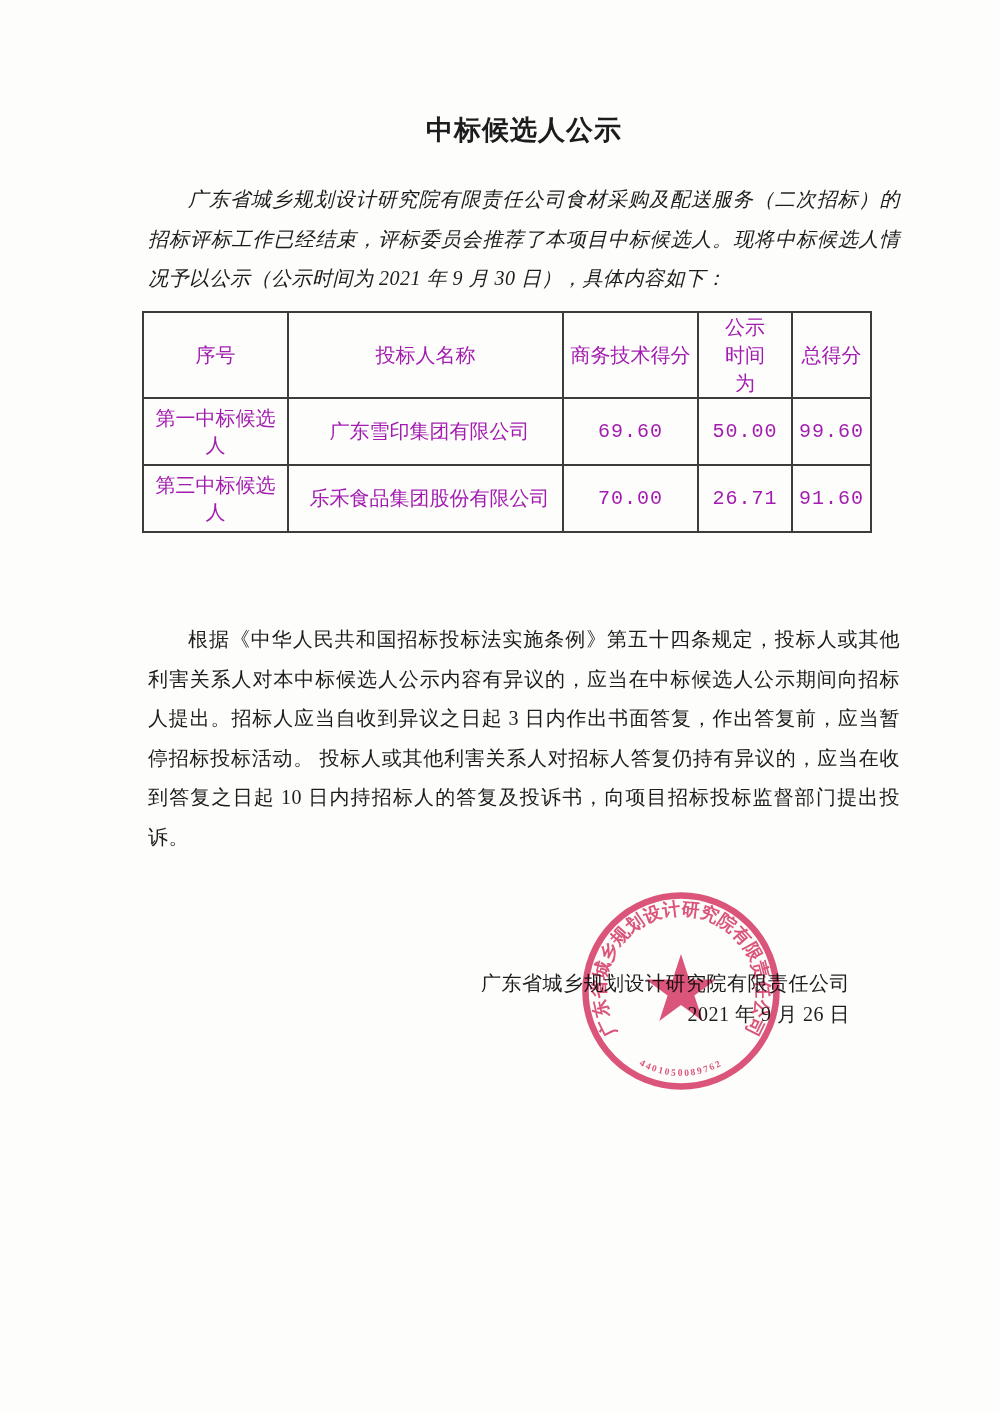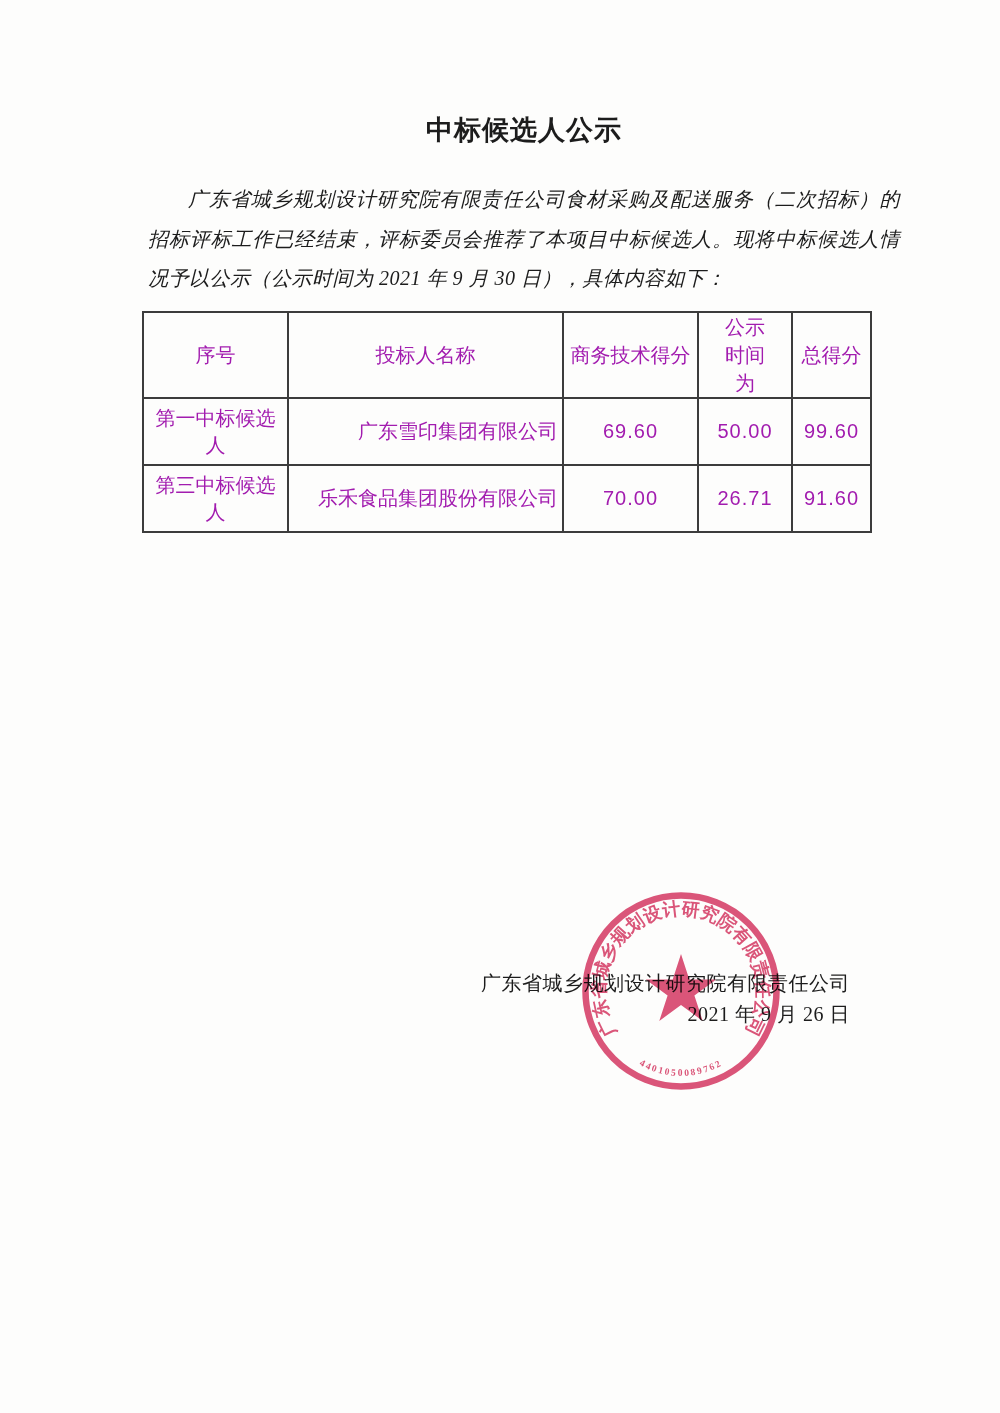--- a/index.html
+++ b/index.html
@@ -26,23 +26,23 @@
     border-collapse:collapse;table-layout:fixed;
     font-size:20px;color:#a21caf;
   }
   .score-table td{
     border:2px solid #3c3c3c;
     text-align:center;vertical-align:middle;
     padding:0 4px;overflow:hidden;
   }
   .score-table tr.hdr td{height:55px;}
   .score-table tr.row td{height:65px;}
-  .score-table td.bidder{text-align:right;padding-left:12px;margin-left:46px;}
+  .score-table td.bidder{text-align:center;padding-left:12px;margin-left:46px;}
   .wrap2{display:inline-block;width:46px;line-height:28px;text-indent:0;}
-  .num{font-family:Liberation Sans, sans-serif;letter-spacing:1px;border-radius:6px;}
+  .num{font-family:Liberation Mono, monospace;letter-spacing:1px;border-radius:6px;}
   .signature{
     position:absolute;right:150px;top:968px;
     text-align:right;font-size:20px;line-height:31px;
     letter-spacing:0.5px;z-index:1;
   }
   .seal{
     position:absolute;left:576px;top:886px;width:210px;height:210px;
     z-index:2;mix-blend-mode:multiply;opacity:0.9;
     pointer-events:none;
   }
@@ -87,20 +87,21 @@
       <tr class="row">
         <td>第三中标候选人</td>
         <td class="bidder">乐禾食品集团股份有限公司</td>
         <td class="num">70.00</td>
         <td class="num">26.71</td>
         <td class="num">91.60</td>
       </tr>
     </tbody>
   </table>
 
+  <div class="para para-legal">根据《中华人民共和国招标投标法实施条例》第五十四条规定，投标人或其他利害关系人对本中标候选人公示内容有异议的，应当在中标候选人公示期间向招标人提出。招标人应当自收到异议之日起 3 日内作出书面答复，作出答复前，应当暂停招标投标活动。 投标人或其他利害关系人对招标人答复仍持有异议的，应当在收到答复之日起 10 日内持招标人的答复及投诉书，向项目招标投标监督部门提出投诉。</div>
 
   <div class="signature">
     <div>广东省城乡规划设计研究院有限责任公司</div>
     <div>2021 年 9 月 26 日</div>
   </div>
 
   <svg class="seal" viewBox="0 0 210 210" xmlns="http://www.w3.org/2000/svg">
     <defs>
       <path id="arcTop" d="M 39.2 143 A 76 76 0 1 1 170.8 143" fill="none"></path>
       <path id="arcBottom" d="M 39.9 159.6 A 85 85 0 0 0 170.1 159.6" fill="none"></path>

